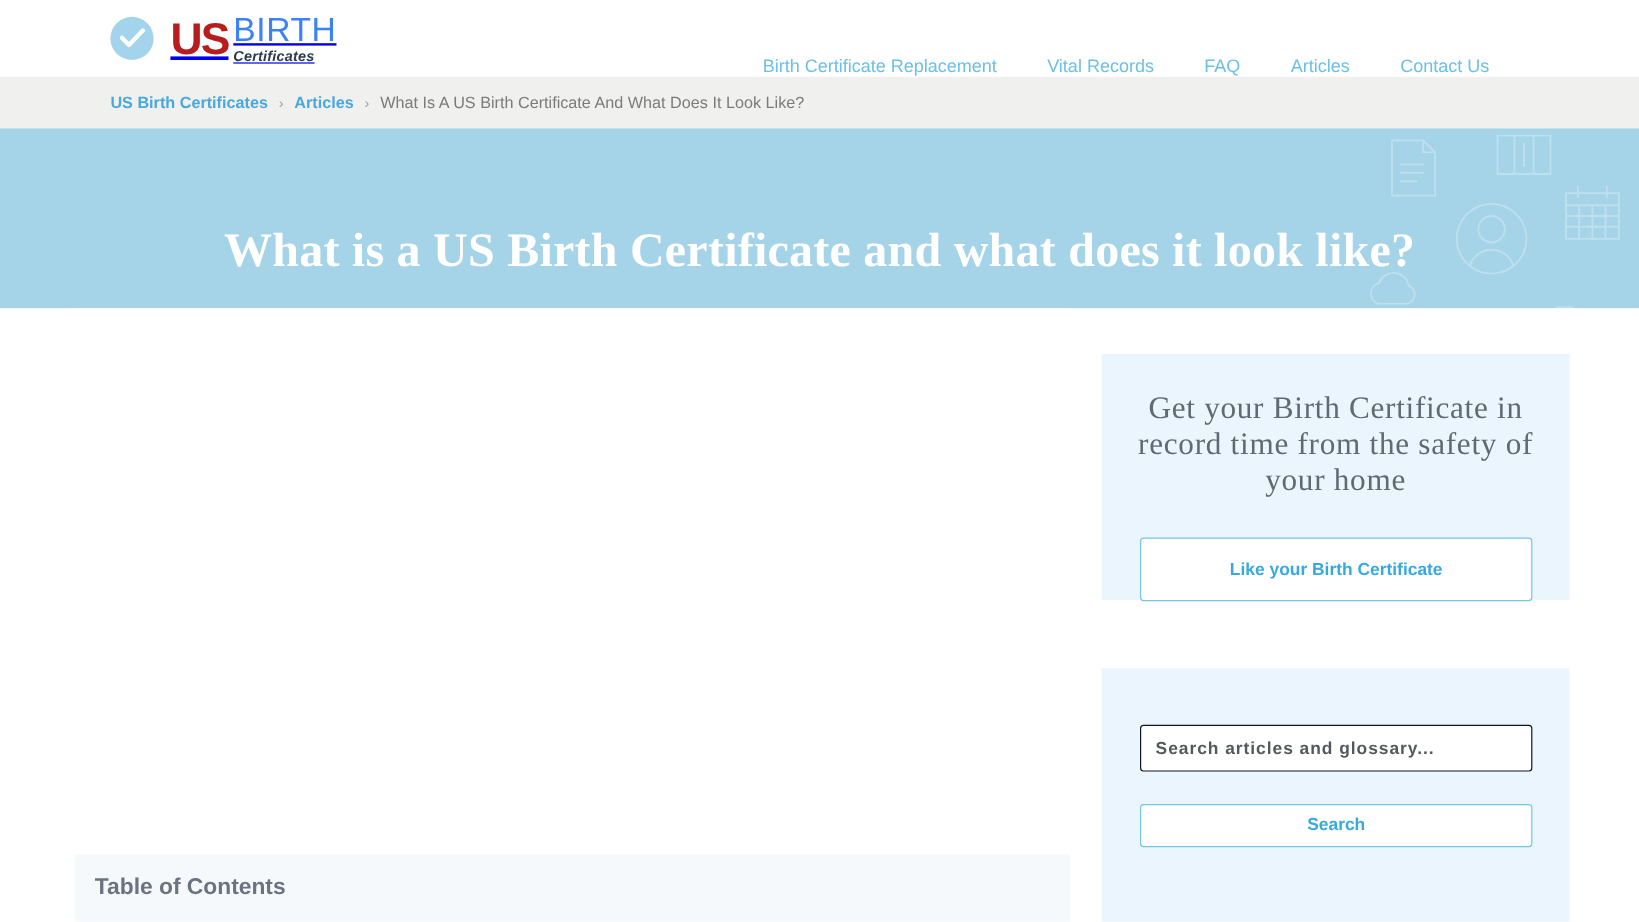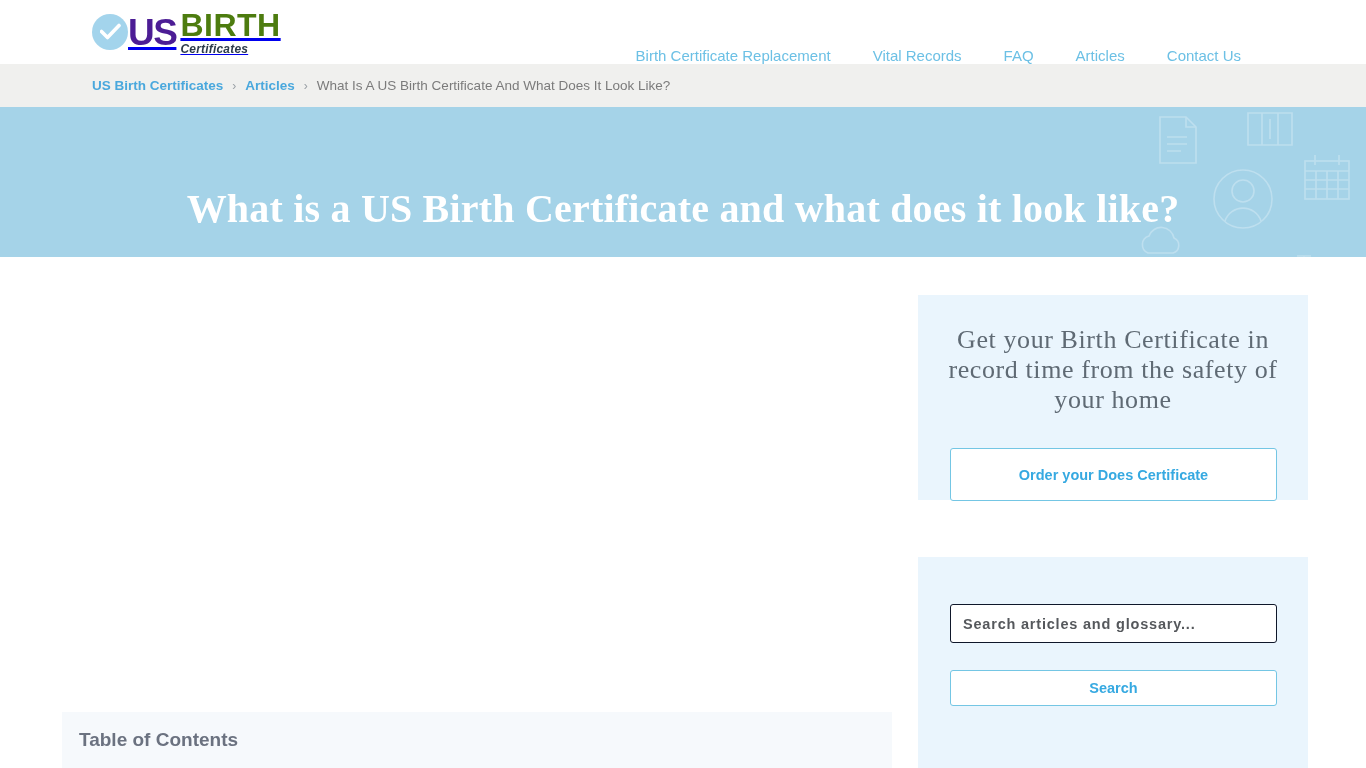--- a/index.html
+++ b/index.html
@@ -22,30 +22,30 @@
     position: absolute; left: 92px; top: 11px;
     display: flex; align-items: center; height: 42px;
   }
   .logo-check {
     width: 36px; height: 36px; border-radius: 50%;
     background: #a3d4ec; position: relative;
     flex: 0 0 auto; margin-right: -2px;
   }
   .logo-check svg { position: absolute; left: 8px; top: 9px; }
   .logo-us {
-    font-size: 37px; font-weight: bold; color: #4c1d95;
-    letter-spacing: -1.5px; line-height: 1; margin-left: 2px;
+    font-size: 37px; font-weight: bold; color: #b91c1c;
+    letter-spacing: -1.5px; line-height: 1; margin-left: 16px;
     font-family: "Liberation Sans", sans-serif;
   }
   .logo-right {
     display: flex; flex-direction: column;
     margin-left: 4px; line-height: 1;
   }
   .logo-birth {
-    font-size: 32px; font-weight: bold; color: #4d7c0f;
+    font-size: 28px; font-weight: normal; color: #3b82f6;
     letter-spacing: 0.5px;
   }
   .logo-certs {
     font-size: 12px; font-weight: bold; font-style: italic;
     color: #2b3a4a; margin-top: 2px; letter-spacing: 0.2px;
   }
   .nav {
     position: absolute; right: 104px; top: 0; height: 64px;
     display: flex; align-items: flex-end; gap: 0px;
   }
@@ -245,21 +245,21 @@
   <div class="content">
     <div class="toc">
       <div class="toc-title">Table of Contents</div>
     </div>
   </div>
 
   <aside class="sidebar">
 
     <div class="card card-cta">
       <div class="cta-heading">Get your Birth Certificate in record time from the safety of your home</div>
-      <a class="btn cta-btn" href="#">Order your Does Certificate</a>
+      <a class="btn cta-btn" href="#">Like your Birth Certificate</a>
     </div>
 
     <div class="card card-search">
       <input class="search-input" type="text" placeholder="Search articles and glossary..." style="">
       <a class="btn search-btn" href="#">Search</a>
     </div>
 
   </aside>
 </div>
 

